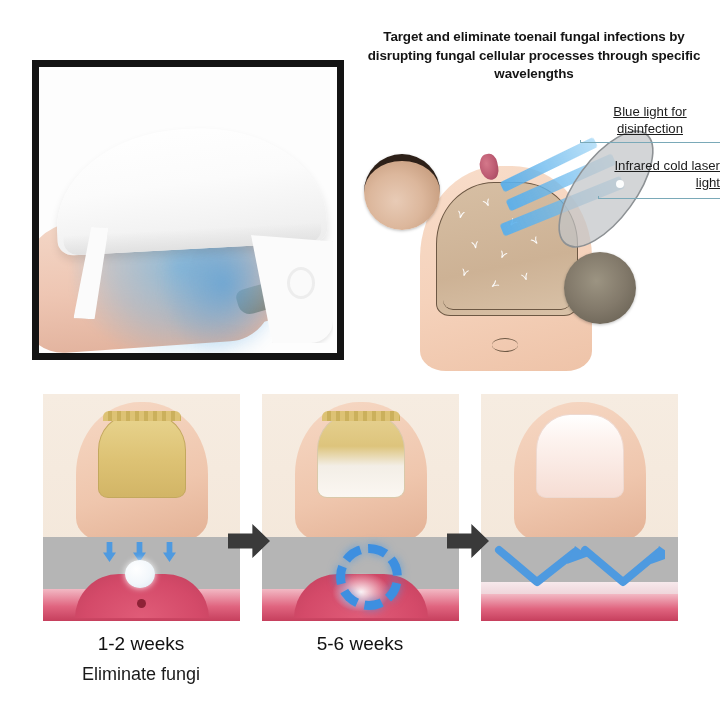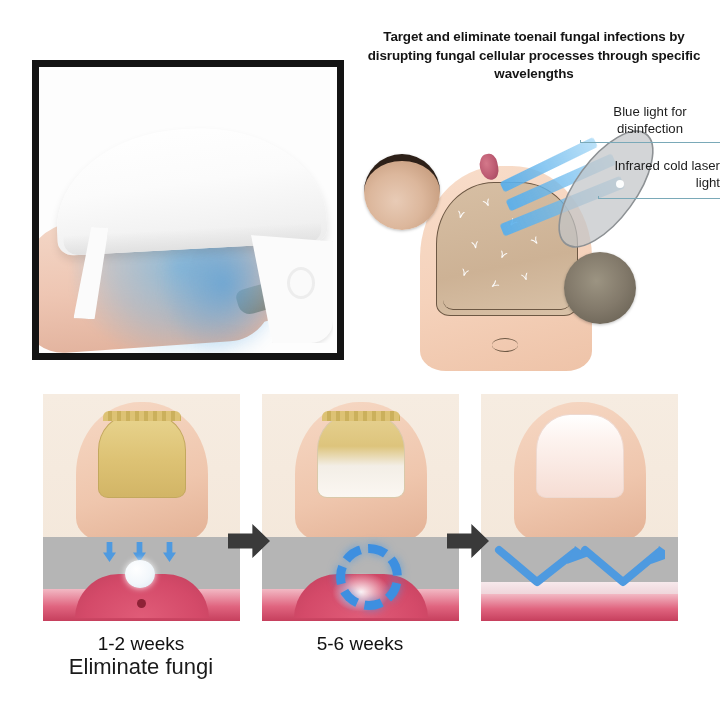--- a/index.html
+++ b/index.html
@@ -121,21 +121,21 @@
   .c-fungal{
     left:12px;top:58px;width:76px;height:76px;
     background:radial-gradient(circle at 42% 58%,#e8cbb6 0%,#dcb79c 45%,#caa183 75%,#8e6a50 100%);
     border-top:7px solid #2d2018;box-sizing:border-box;
   }
   .c-onycho{
     left:212px;top:156px;width:72px;height:72px;
     background:radial-gradient(circle at 45% 40%,#9c9482 0%,#82796a 50%,#615a4d 100%);
   }
   .conn{position:absolute;background:rgba(235,235,235,.92);transform-origin:0 50%;}
-  .lbl{position:absolute;font-size:13.2px;line-height:16.5px;color:#1c1c1c;}
+  .lbl{position:absolute;font-size:13.2px;line-height:16.5px;color:#1c1c1c;text-decoration:underline;}
   .leader{position:absolute;border-left:1.1px solid #7aa9b8;border-bottom:1.1px solid #7aa9b8;}
 
   
   .panel{position:absolute;top:394px;width:197px;height:227px;overflow:hidden;
     background:linear-gradient(180deg,#f6ece1 0%,#f3e6d8 100%);}
   .p1{left:43px;} .p2{left:262px;} .p3{left:481px;}
   .p-toe{
     position:absolute;left:33px;top:8px;width:132px;height:140px;
     background:linear-gradient(165deg,#f6d8c4 0%,#efc6ad 60%,#e3b195 100%);
     border-radius:64px 64px 30px 30px / 72px 72px 24px 24px;
@@ -175,21 +175,21 @@
   .flow{position:absolute;left:0;right:0;top:188px;height:12px;
     background:linear-gradient(180deg,#f7e9ec,#efd6db);}
   .tl-arrow{
     position:absolute;top:524px;width:42px;height:34px;background:#3a3a3a;
     clip-path:polygon(0 28%,58% 28%,58% 0,100% 50%,58% 100%,58% 72%,0 72%);
   }
   .a1{left:228px;} .a2{left:447px;}
 
   .cap{position:absolute;top:632px;width:210px;text-align:center;}
   .cap .wk{font-size:19px;font-weight:normal;color:#111;line-height:24px;}
-  .cap .ds{font-size:22px;color:#1a1a1a;line-height:22px;}
+  .cap .ds{font-size:18px;color:#1a1a1a;line-height:22px;margin-top:7px;}
   .cp1{left:36px;} .cp2{left:255px;} .cp3{left:474px;}
 </style>
 </head>
 <body>
 
 <div class="stage">
 
   <div class="headline">Target and eliminate toenail fungal infections by disrupting fungal cellular processes through specific wavelengths</div>
 
   <div class="photo-frame">

